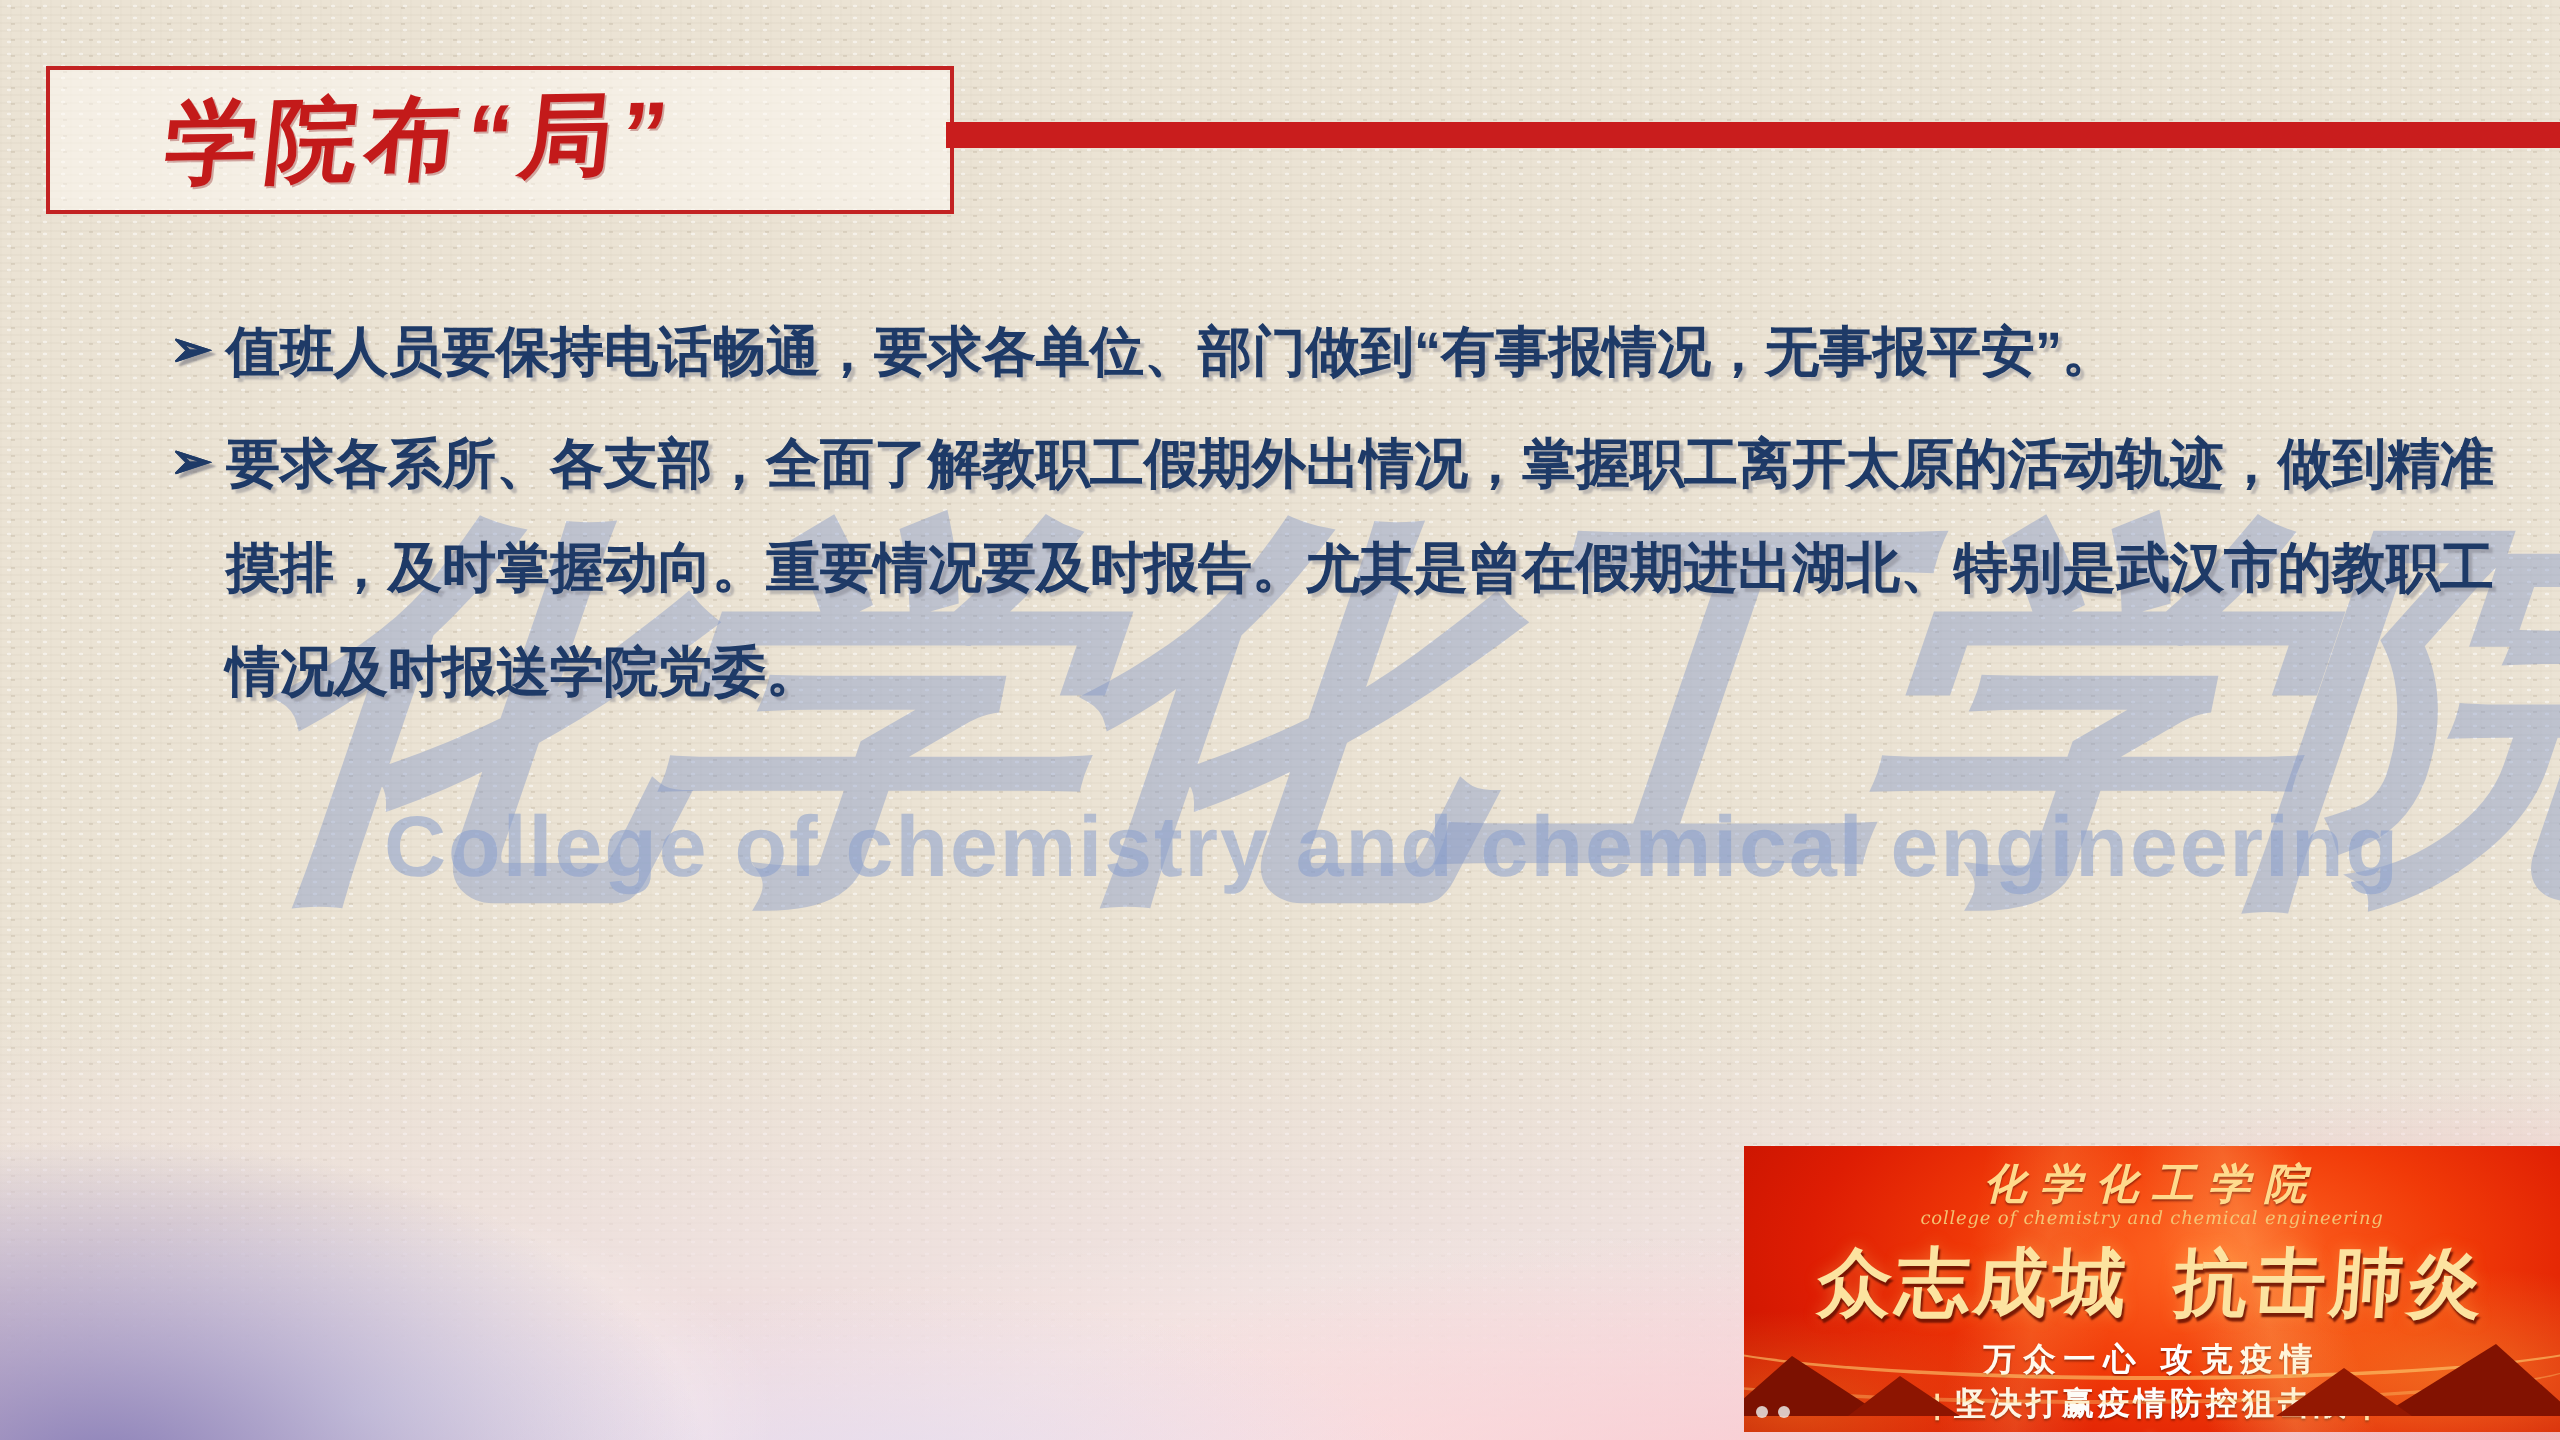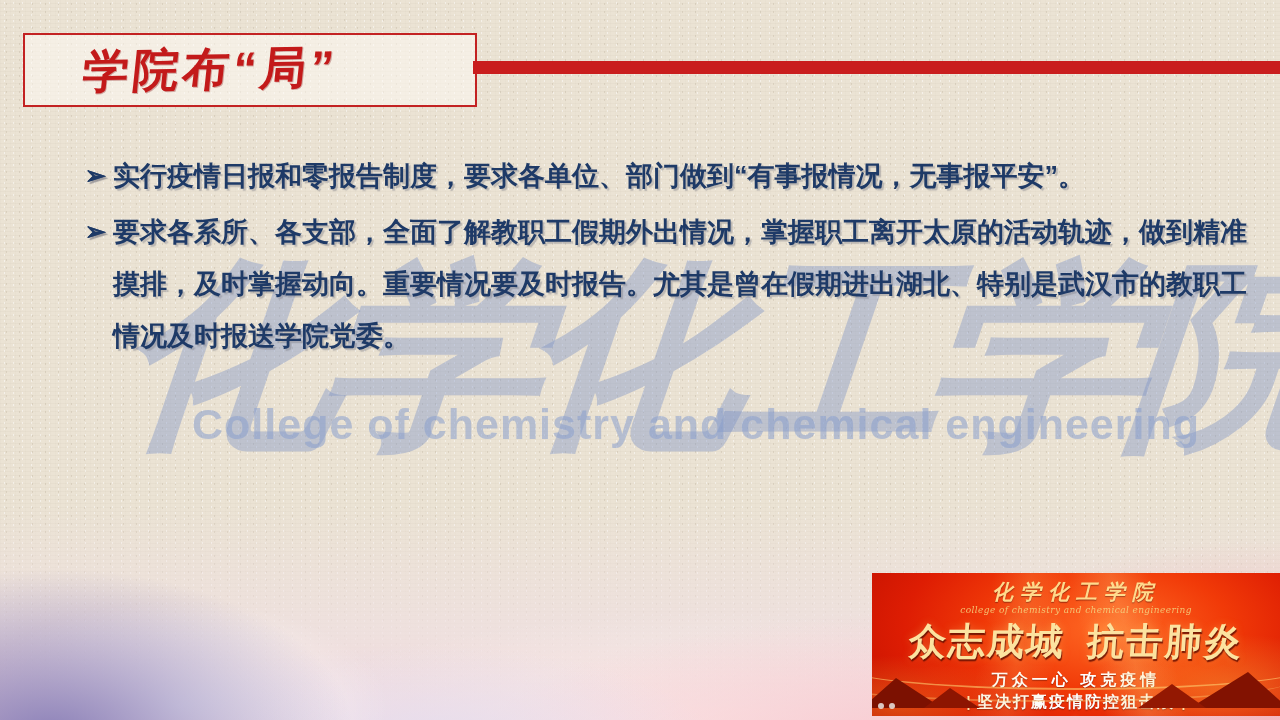--- a/index.html
+++ b/index.html
@@ -102,21 +102,21 @@
   </div>
   <div class="red-line"></div>
 
   <div class="content">
     <ul class="bullets">
       <li>
         <span class="marker">➢</span>
       </li>
       <li>
         <span class="marker">➢</span>
-        <span>实行疫情日报和零报告制度，要求各单位、部门做到“有事报情况，无事报平安”。</span>
+        <span>值班人员要保持电话畅通，要求各单位、部门做到“有事报情况，无事报平安”。</span>
       </li>
       <li>
         <span class="marker">➢</span>
       </li>
       <li>
         <span class="marker">➢</span>
         <span>要求各系所、各支部，全面了解教职工假期外出情况，掌握职工离开太原的活动轨迹，做到精准摸排，及时掌握动向。重要情况要及时报告。尤其是曾在假期进出湖北、特别是武汉市的教职工情况及时报送学院党委。</span>
       </li>
     </ul>
   </div>

